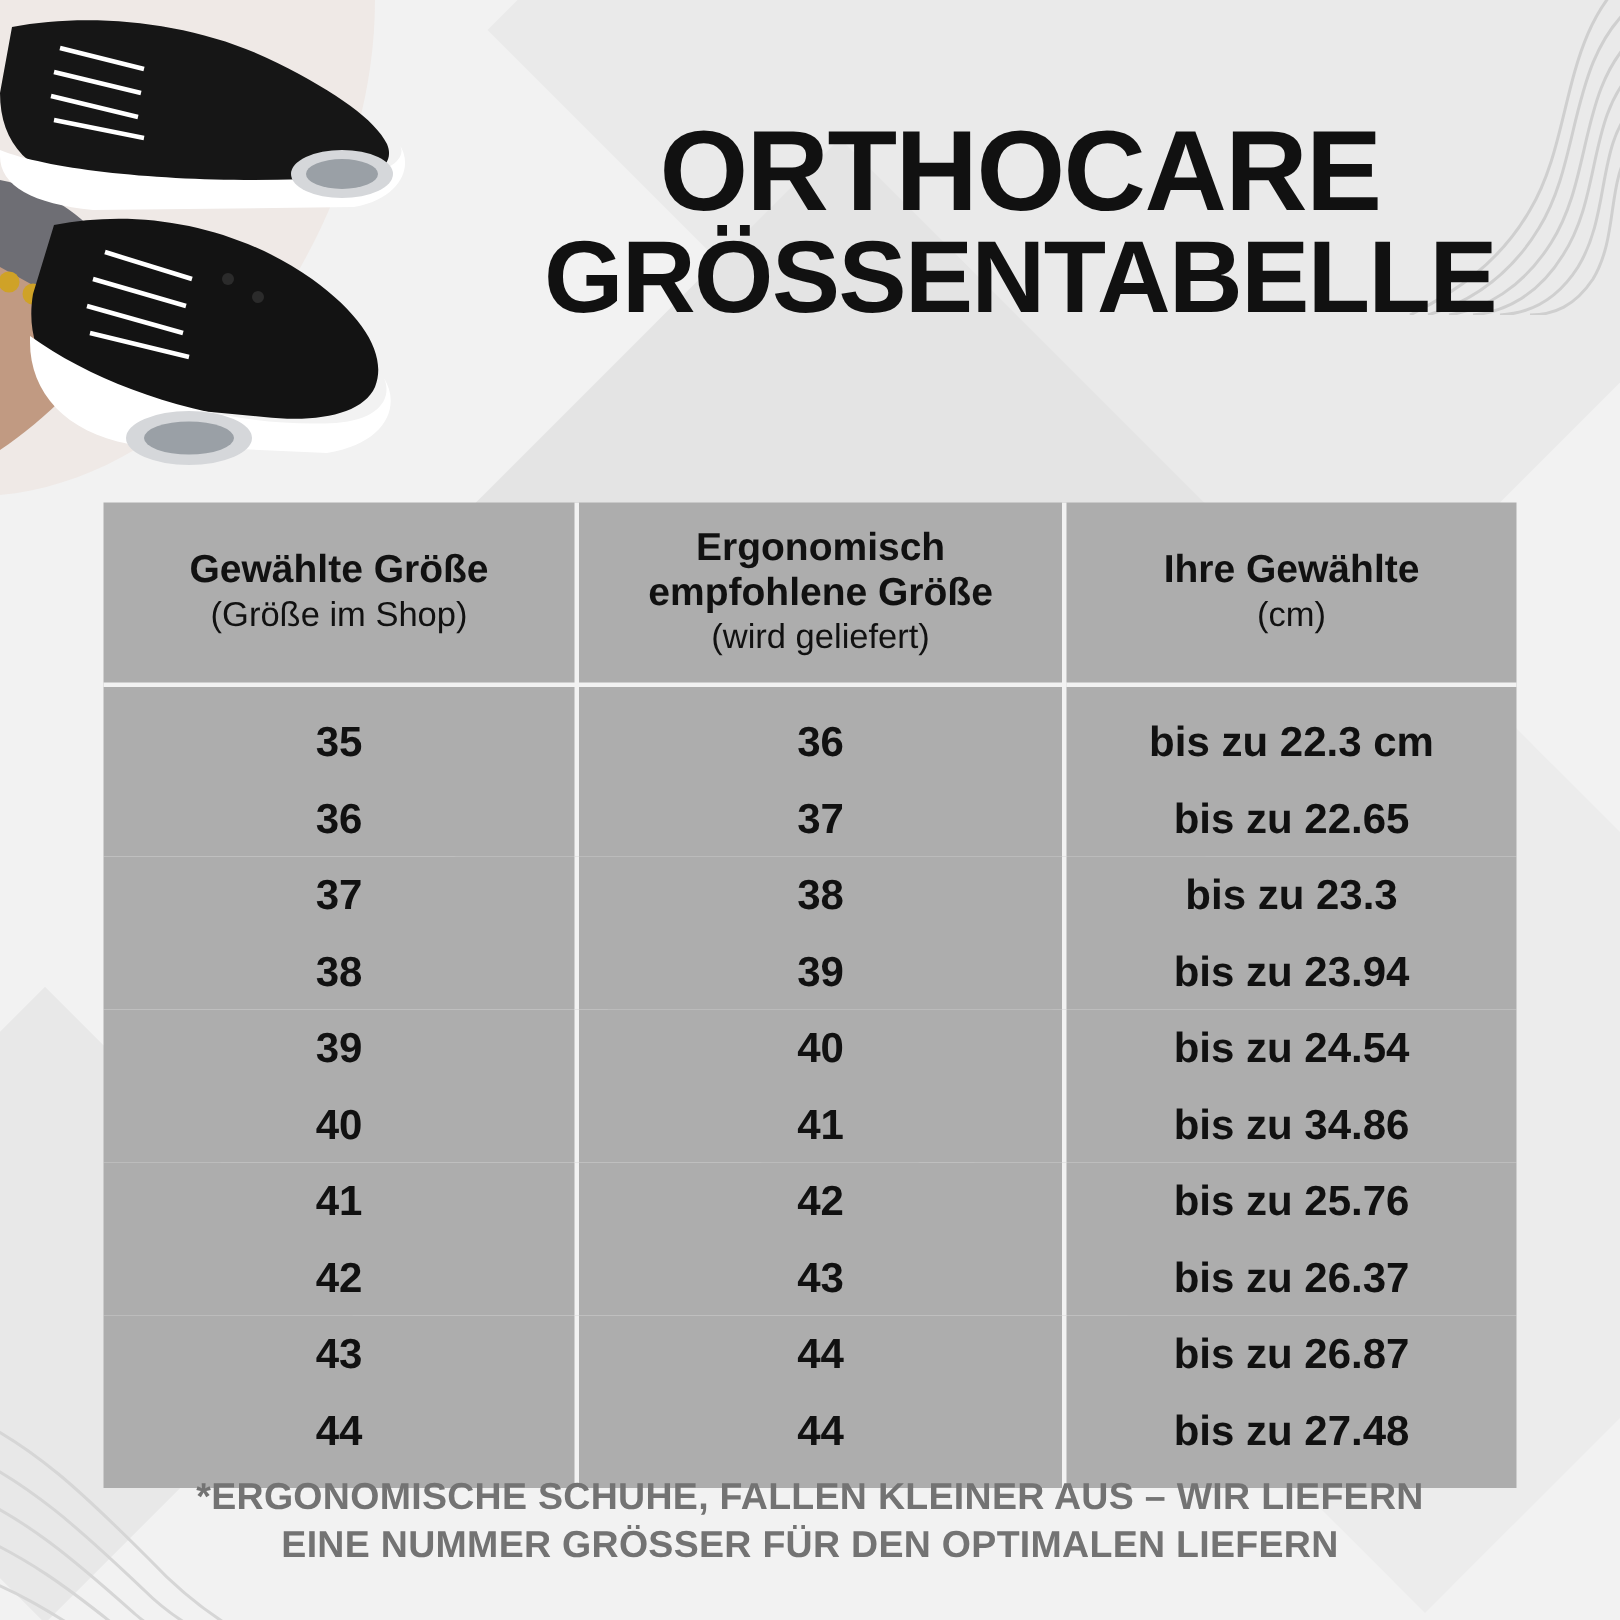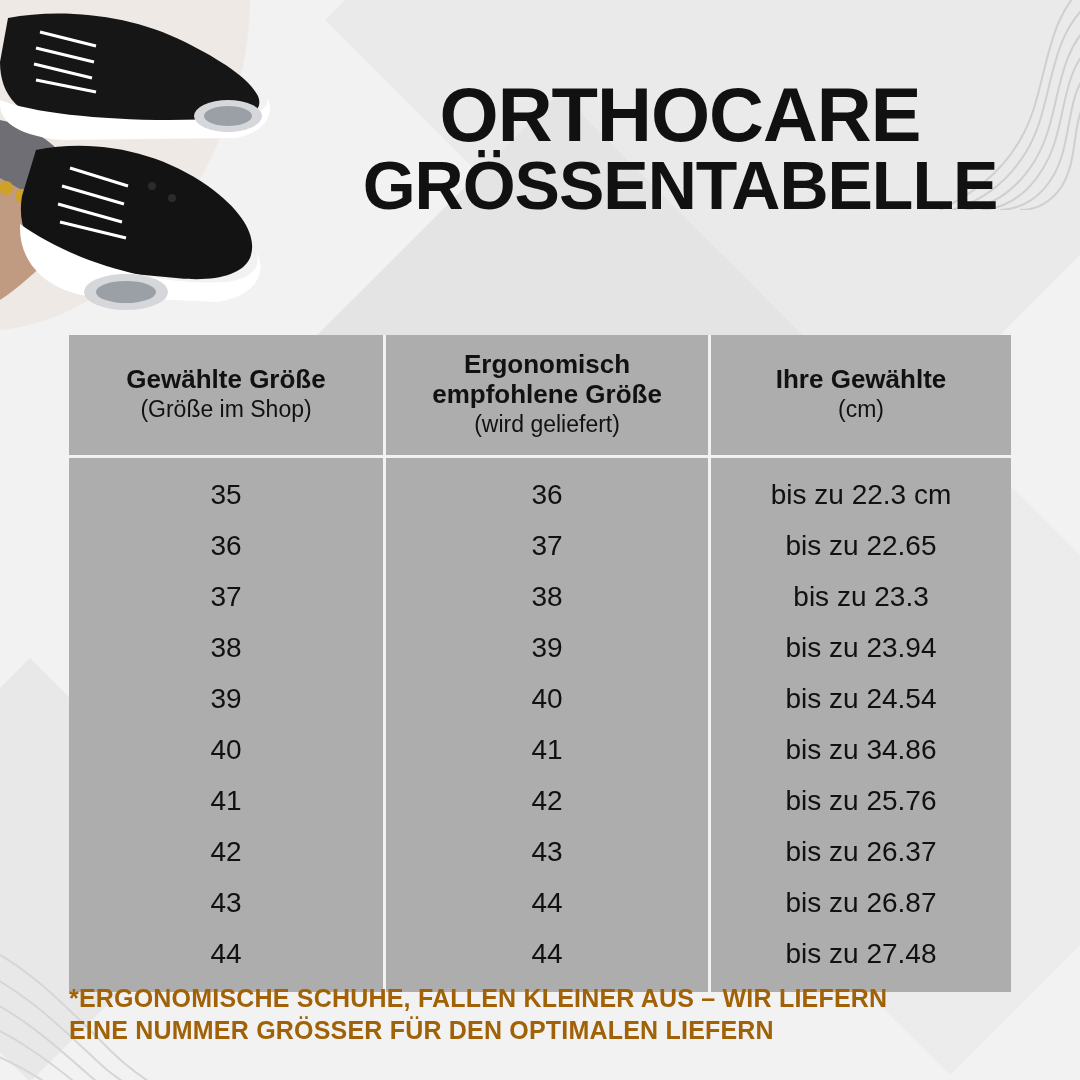--- a/index.html
+++ b/index.html
@@ -102,35 +102,36 @@
   }
   .hdr-sub {
     display: block;
     font-size: 23px;
     font-weight: normal;
     line-height: 1.2;
     margin-top: 2px;
   }
   .table tbody td {
     font-size: 28px;
-    font-weight: normal;
+    font-weight: bold;
     padding: 9px 6px;
     line-height: 1.18;
   }
   .table tbody tr:first-child td { padding-top: 20px; }
   .table tbody tr:last-child td { padding-bottom: 22px; }
 
   
   .footnote {
     position: absolute;
     left: 69px; top: 982px;
     width: 942px;
+    text-align: center;
     font-size: 25px;
     font-weight: bold;
-    color: #a16207;
+    color: #737373;
     line-height: 1.28;
     letter-spacing: 0.2px;
   }
 </style>
 </head>
 <body>
 
 <div id="page">
 
   <div class="bg-layer">

